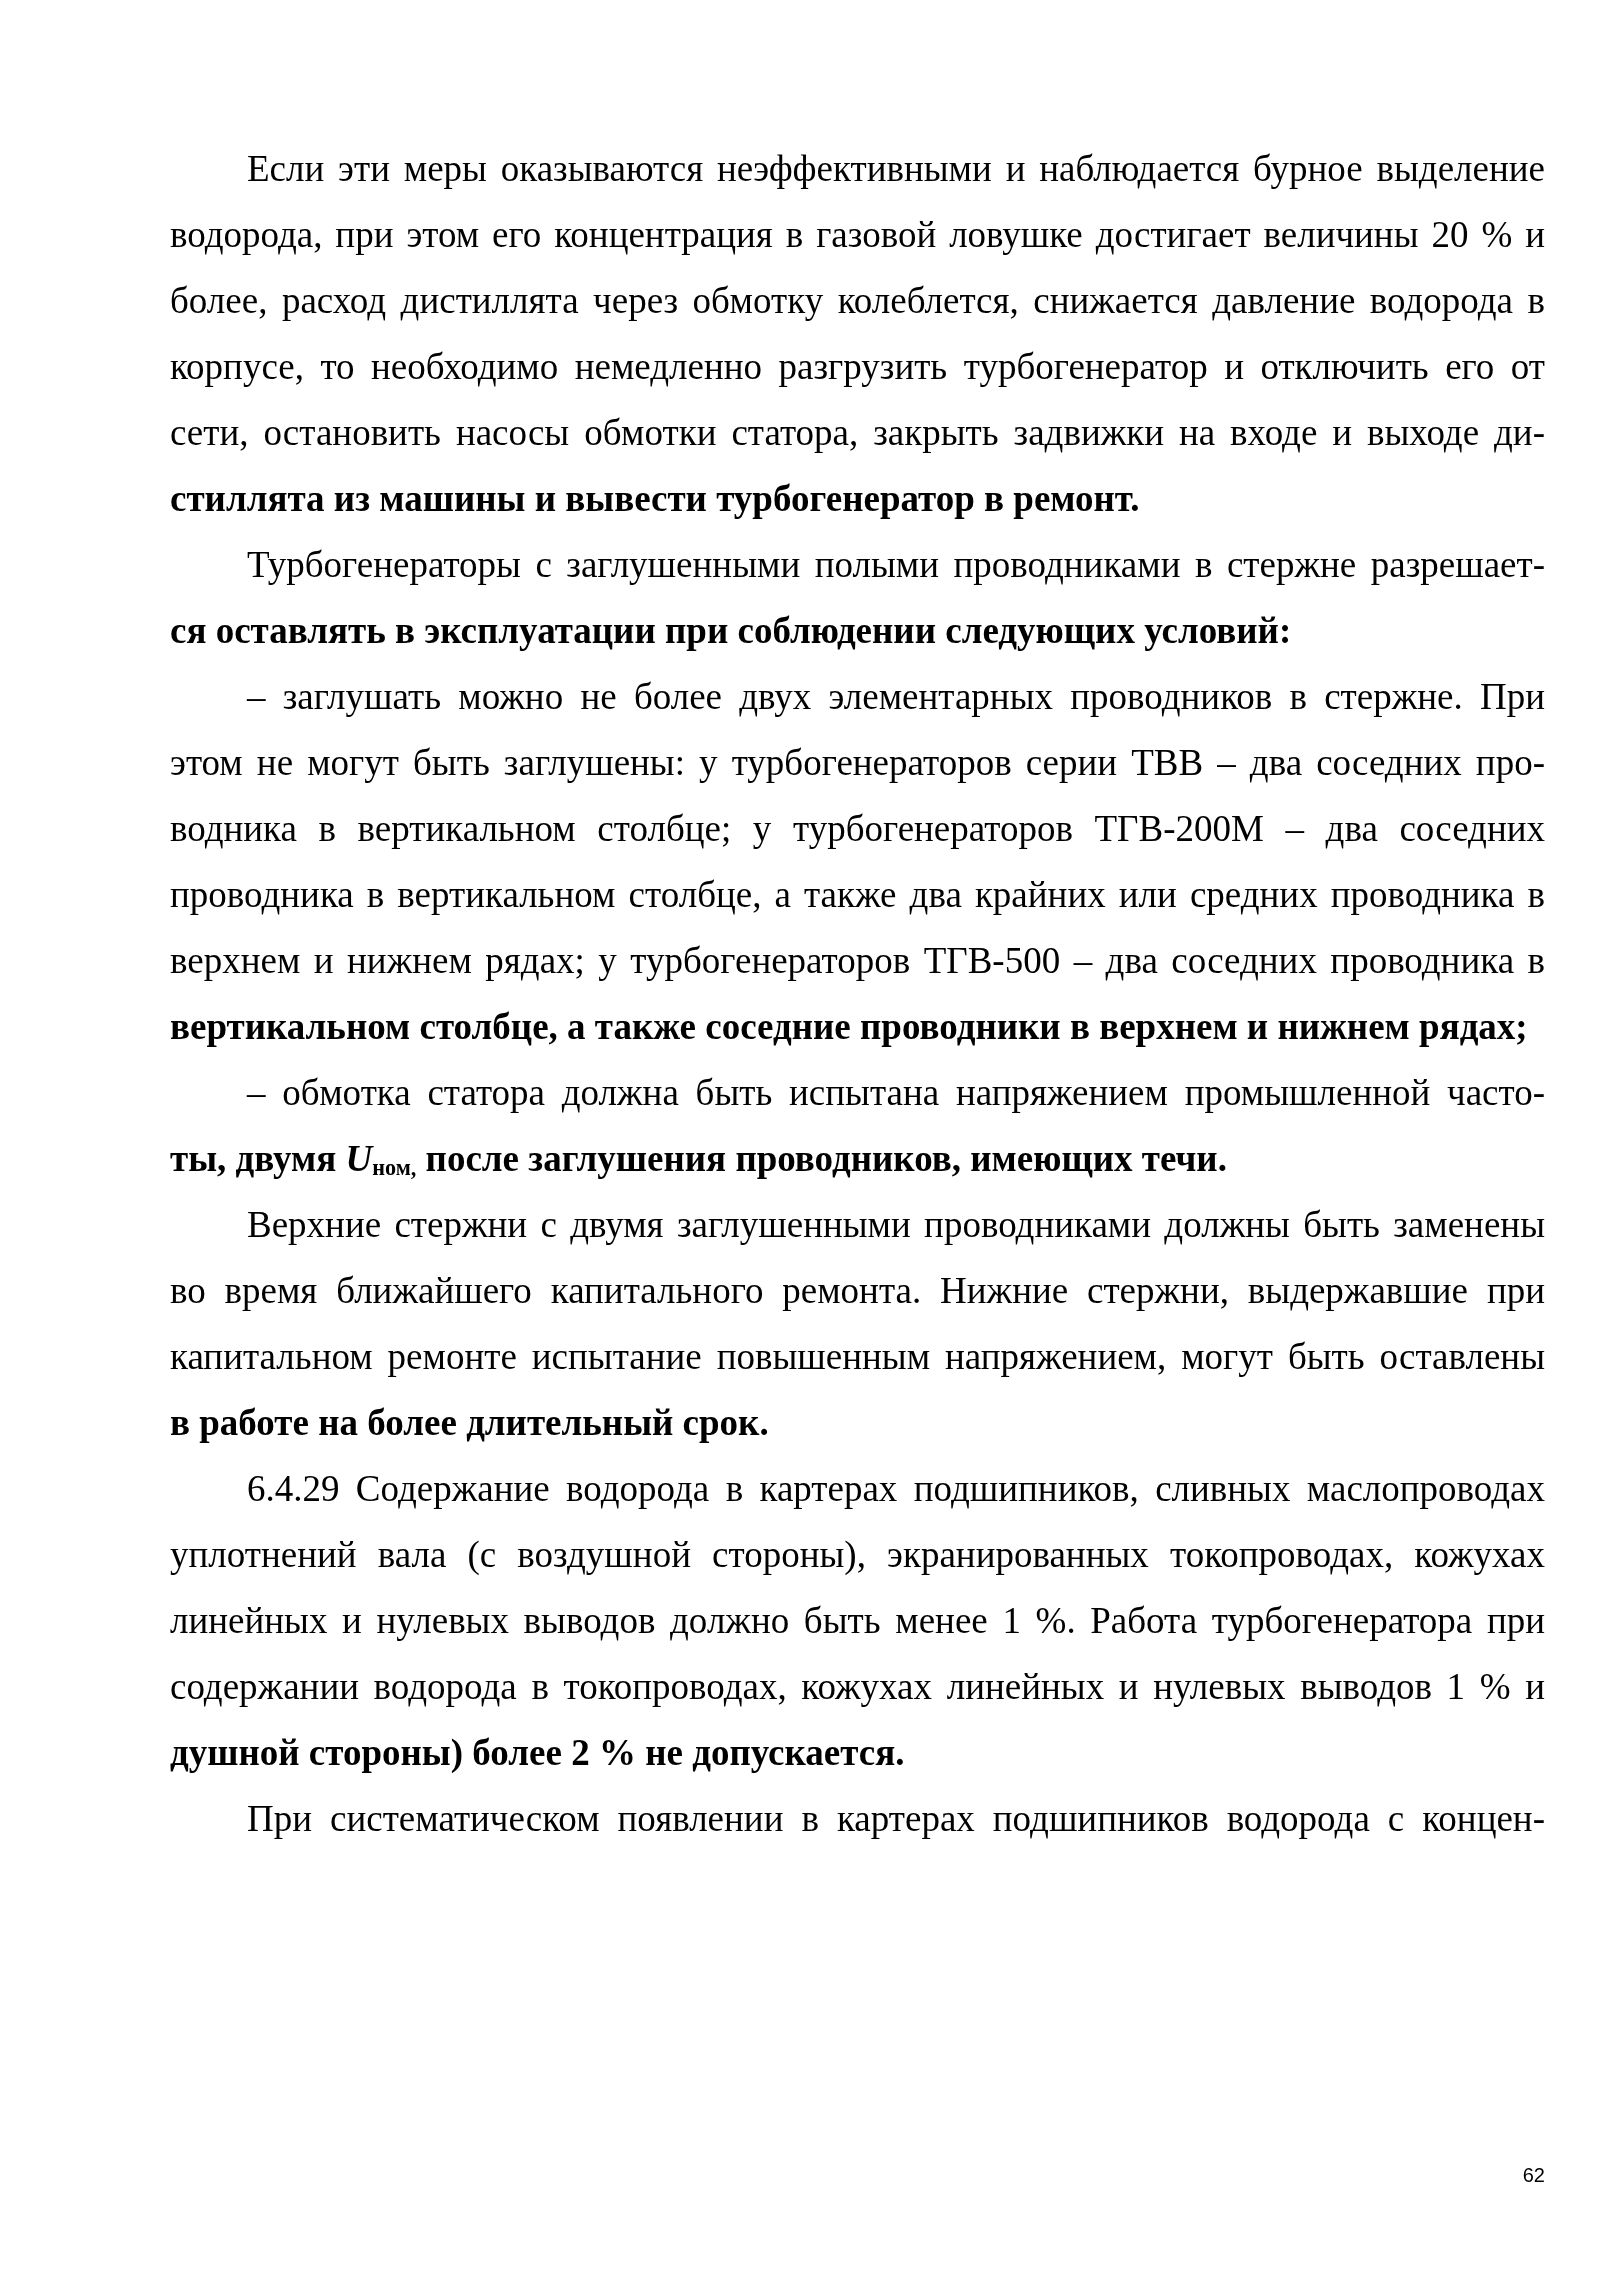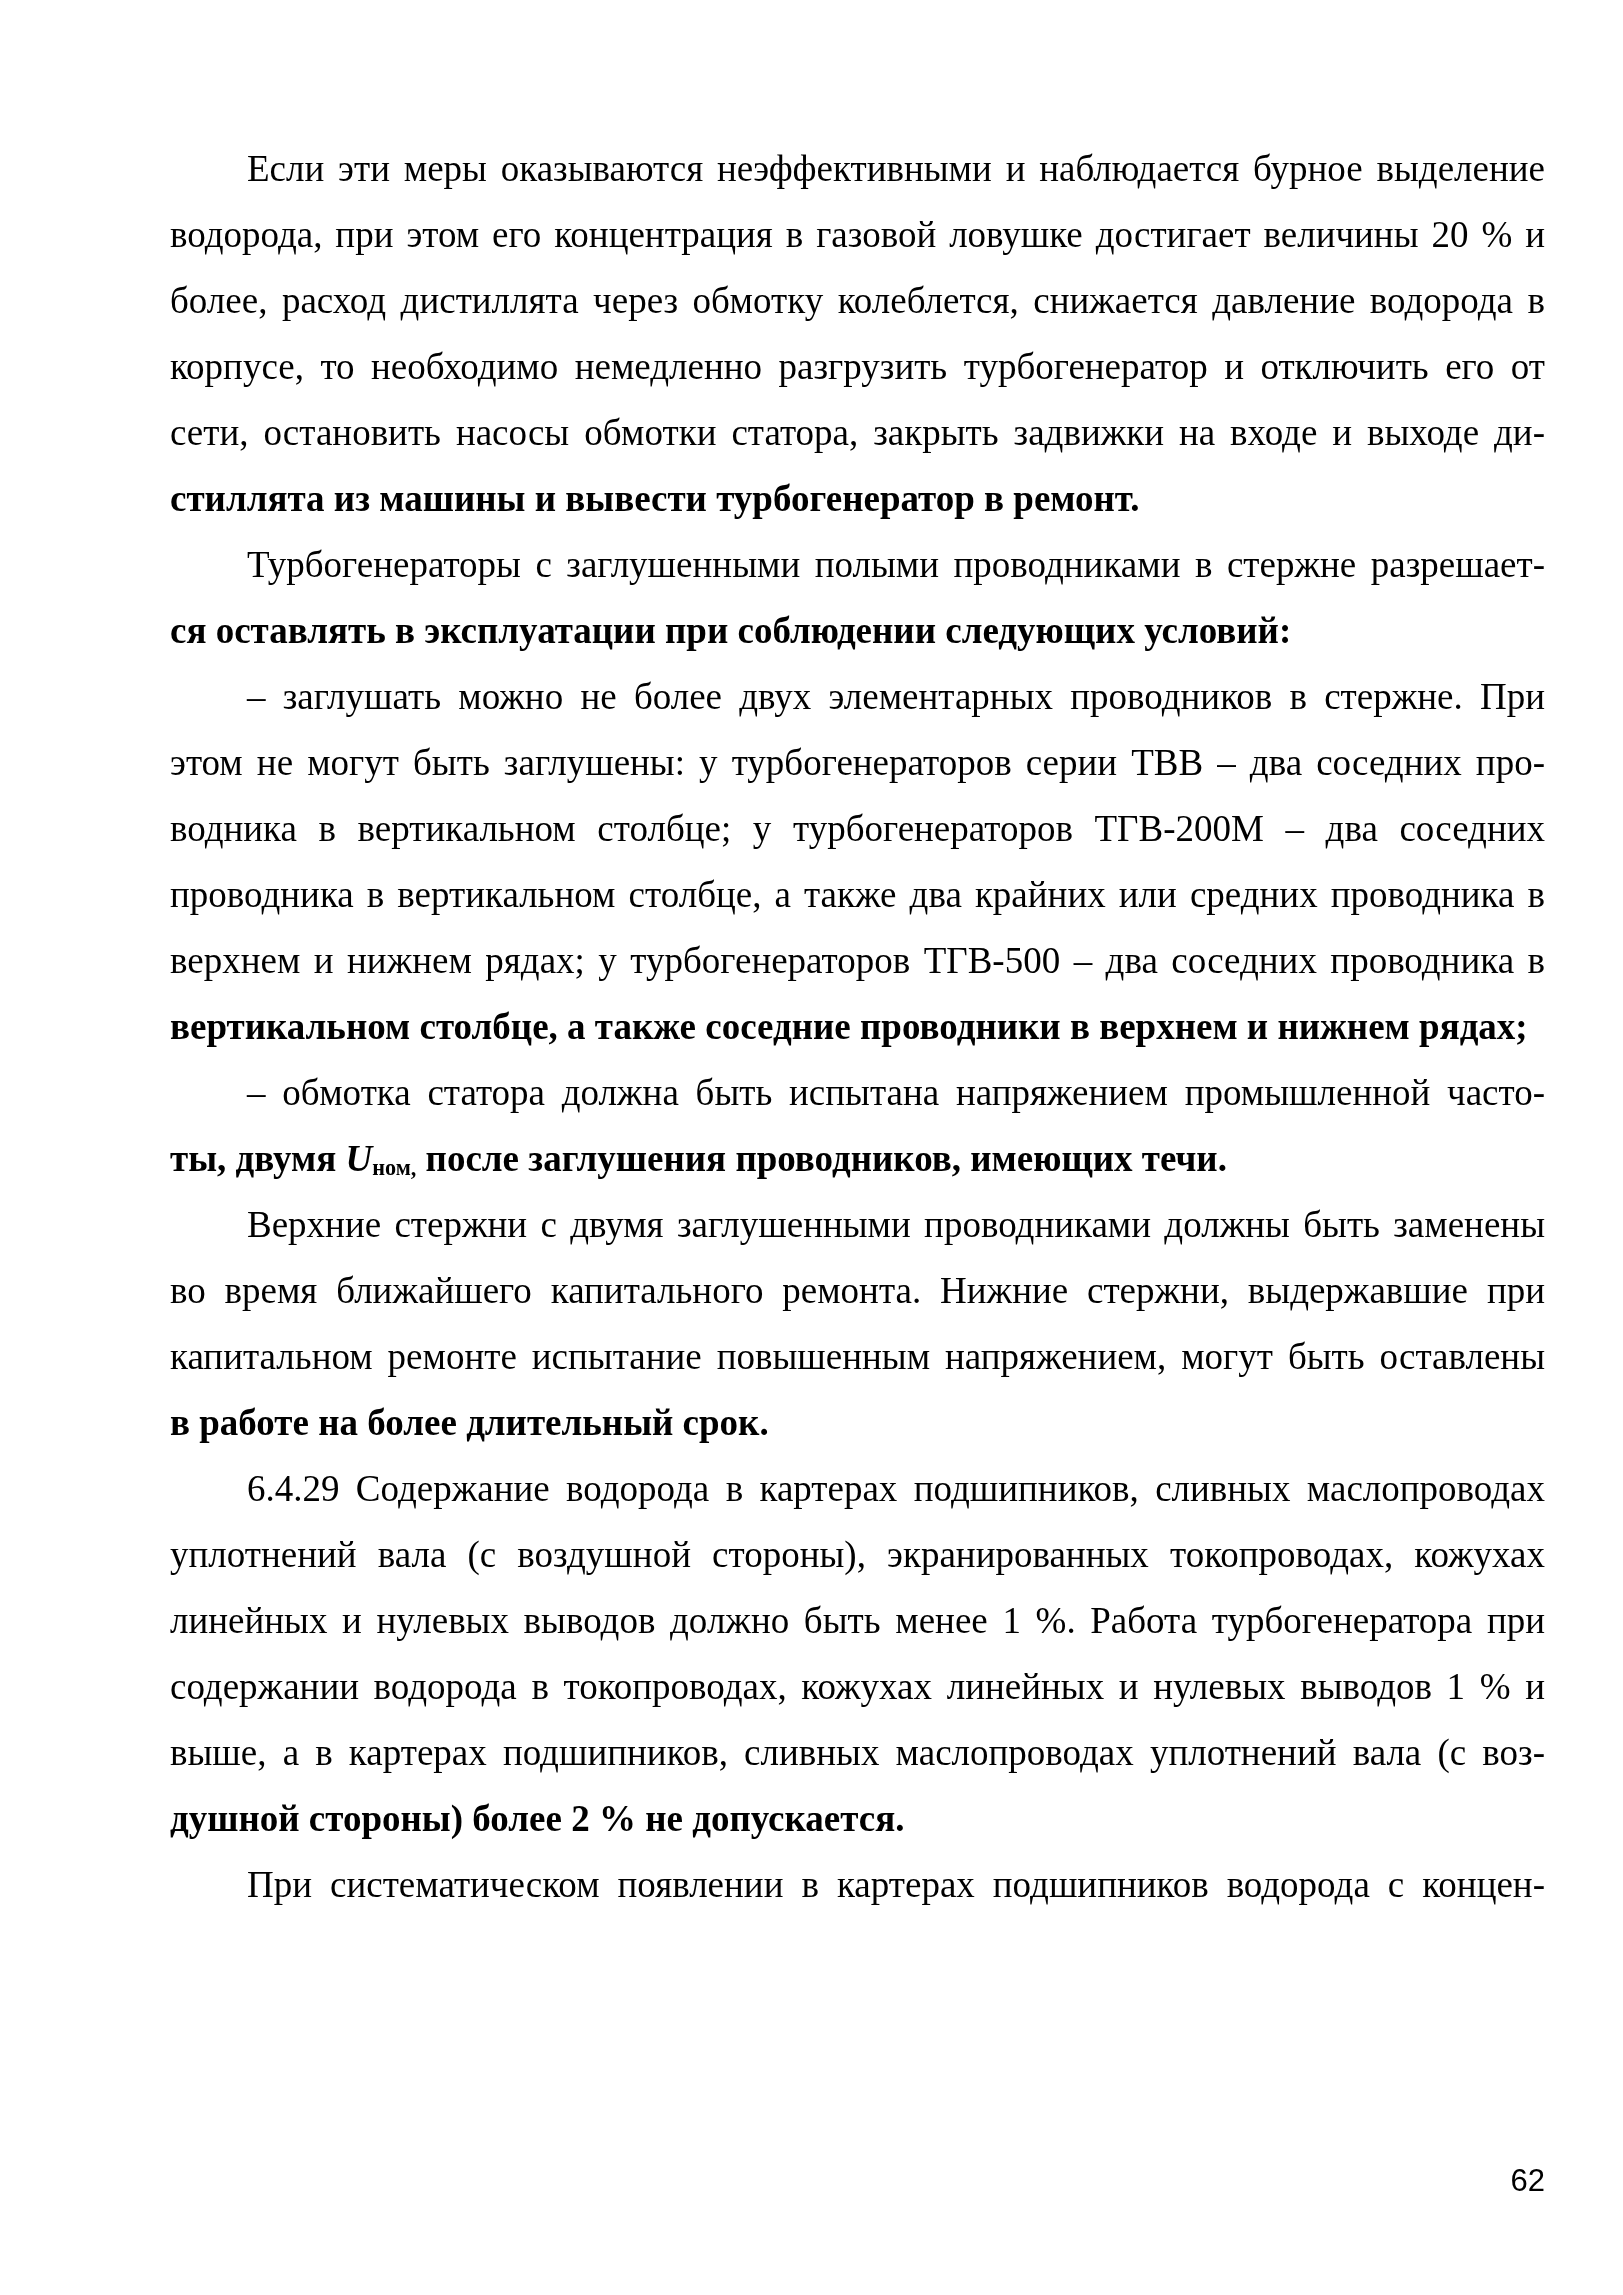--- a/index.html
+++ b/index.html
@@ -56,21 +56,21 @@
     vertical-align: baseline;
     position: relative;
     top: 0.17em;
     line-height: 0;
   }
   .page-number {
     position: absolute;
     top: 2165px;
     right: 78px;
     font-family: "Liberation Sans", "DejaVu Sans", sans-serif;
-    font-size: 31px;
+    font-size: 20px;
     line-height: 1;
     text-align: right;
   }
 </style>
 </head>
 <body>
 
 <div class="page">
   <main class="text-block">
       <div class="paragraph">
@@ -101,21 +101,20 @@
         <div class="line first"><span>Верхние стержни с двумя заглушенными проводниками должны быть заменены</span></div>
         <div class="line"><span>во время ближайшего капитального ремонта. Нижние стержни, выдержавшие при</span></div>
         <div class="line"><span>капитальном ремонте испытание повышенным напряжением, могут быть оставлены</span></div>
         <div class="line last"><span>в работе на более длительный срок.</span></div>
       </div>
       <div class="paragraph">
         <div class="line first"><span>6.4.29 Содержание водорода в картерах подшипников, сливных маслопроводах</span></div>
         <div class="line"><span>уплотнений вала (с воздушной стороны), экранированных токопроводах, кожухах</span></div>
         <div class="line"><span>линейных и нулевых выводов должно быть менее 1 %. Работа турбогенератора при</span></div>
         <div class="line"><span>содержании водорода в токопроводах, кожухах линейных и нулевых выводов 1 % и</span></div>
-        <div class="line"><span>выше, а в картерах подшипников, сливных маслопроводах уплотнений вала (с воз-</span></div>
         <div class="line last"><span>душной стороны) более 2 % не допускается.</span></div>
       </div>
       <div class="paragraph">
         <div class="line first"><span>При систематическом появлении в картерах подшипников водорода с концен-</span></div>
       </div>
     </main>
   <div class="page-number">62</div>
 </div>
 
 

